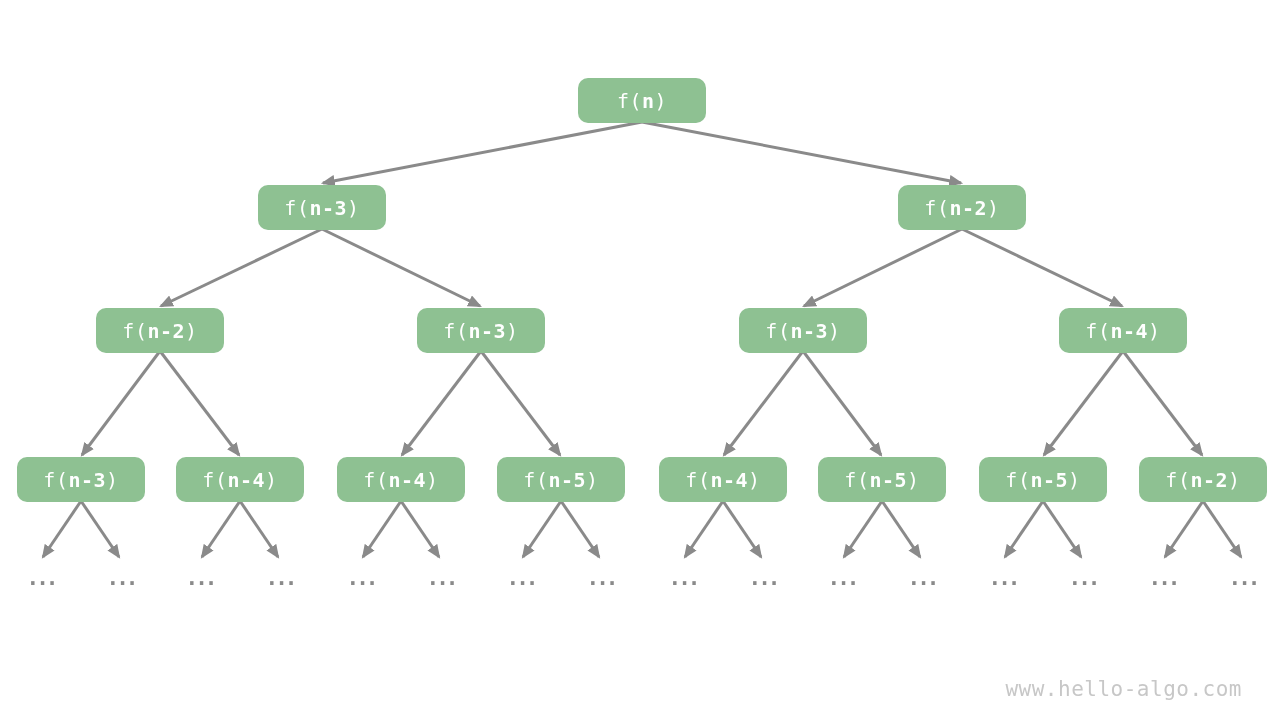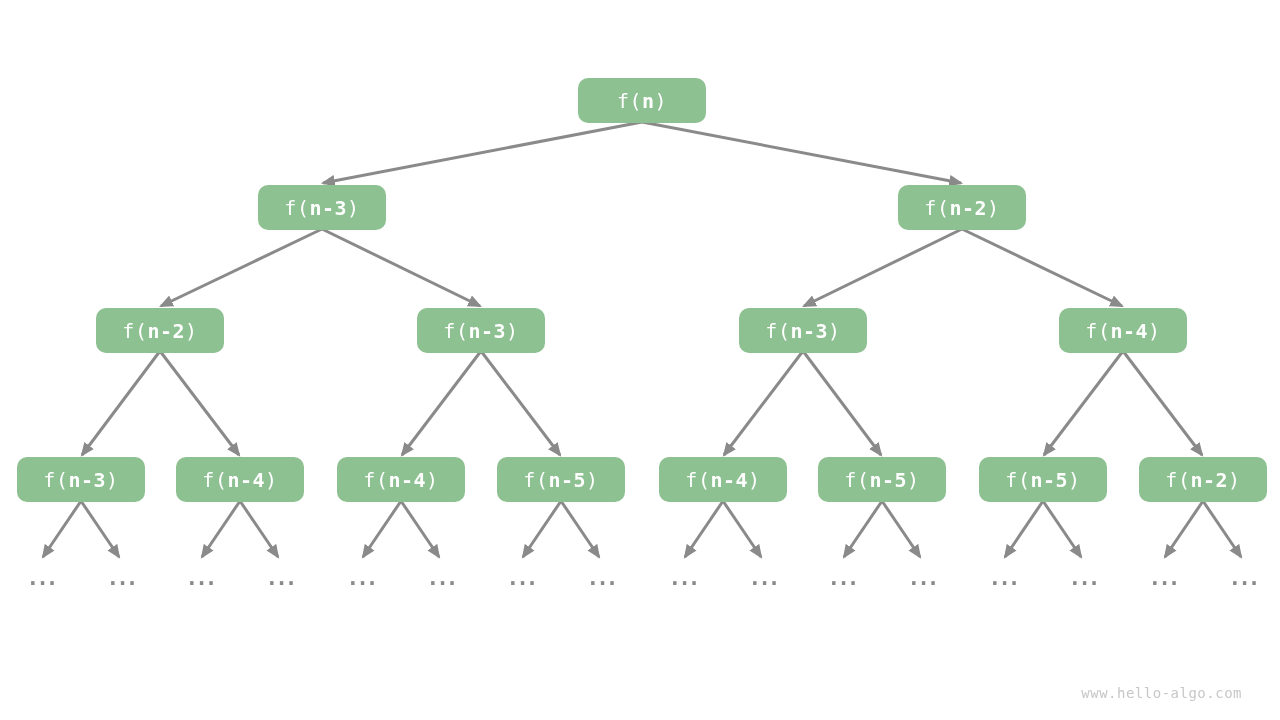--- a/index.html
+++ b/index.html
@@ -45,21 +45,21 @@
     color: #8a8a8a;
     font-size: 21px;
     font-weight: bold;
     letter-spacing: -3px;
   }
   .wm {
     position: absolute;
     right: 38px;
     bottom: 19px;
     color: #c7c7c7;
-    font-size: 14px;
+    font-size: 21px;
     letter-spacing: 0.5px;
   }
 </style>
 </head>
 <body>
 
 <div class="canvas">
 
   <svg class="edges" width="1280" height="720" viewBox="0 0 1280 720">
     <defs>

